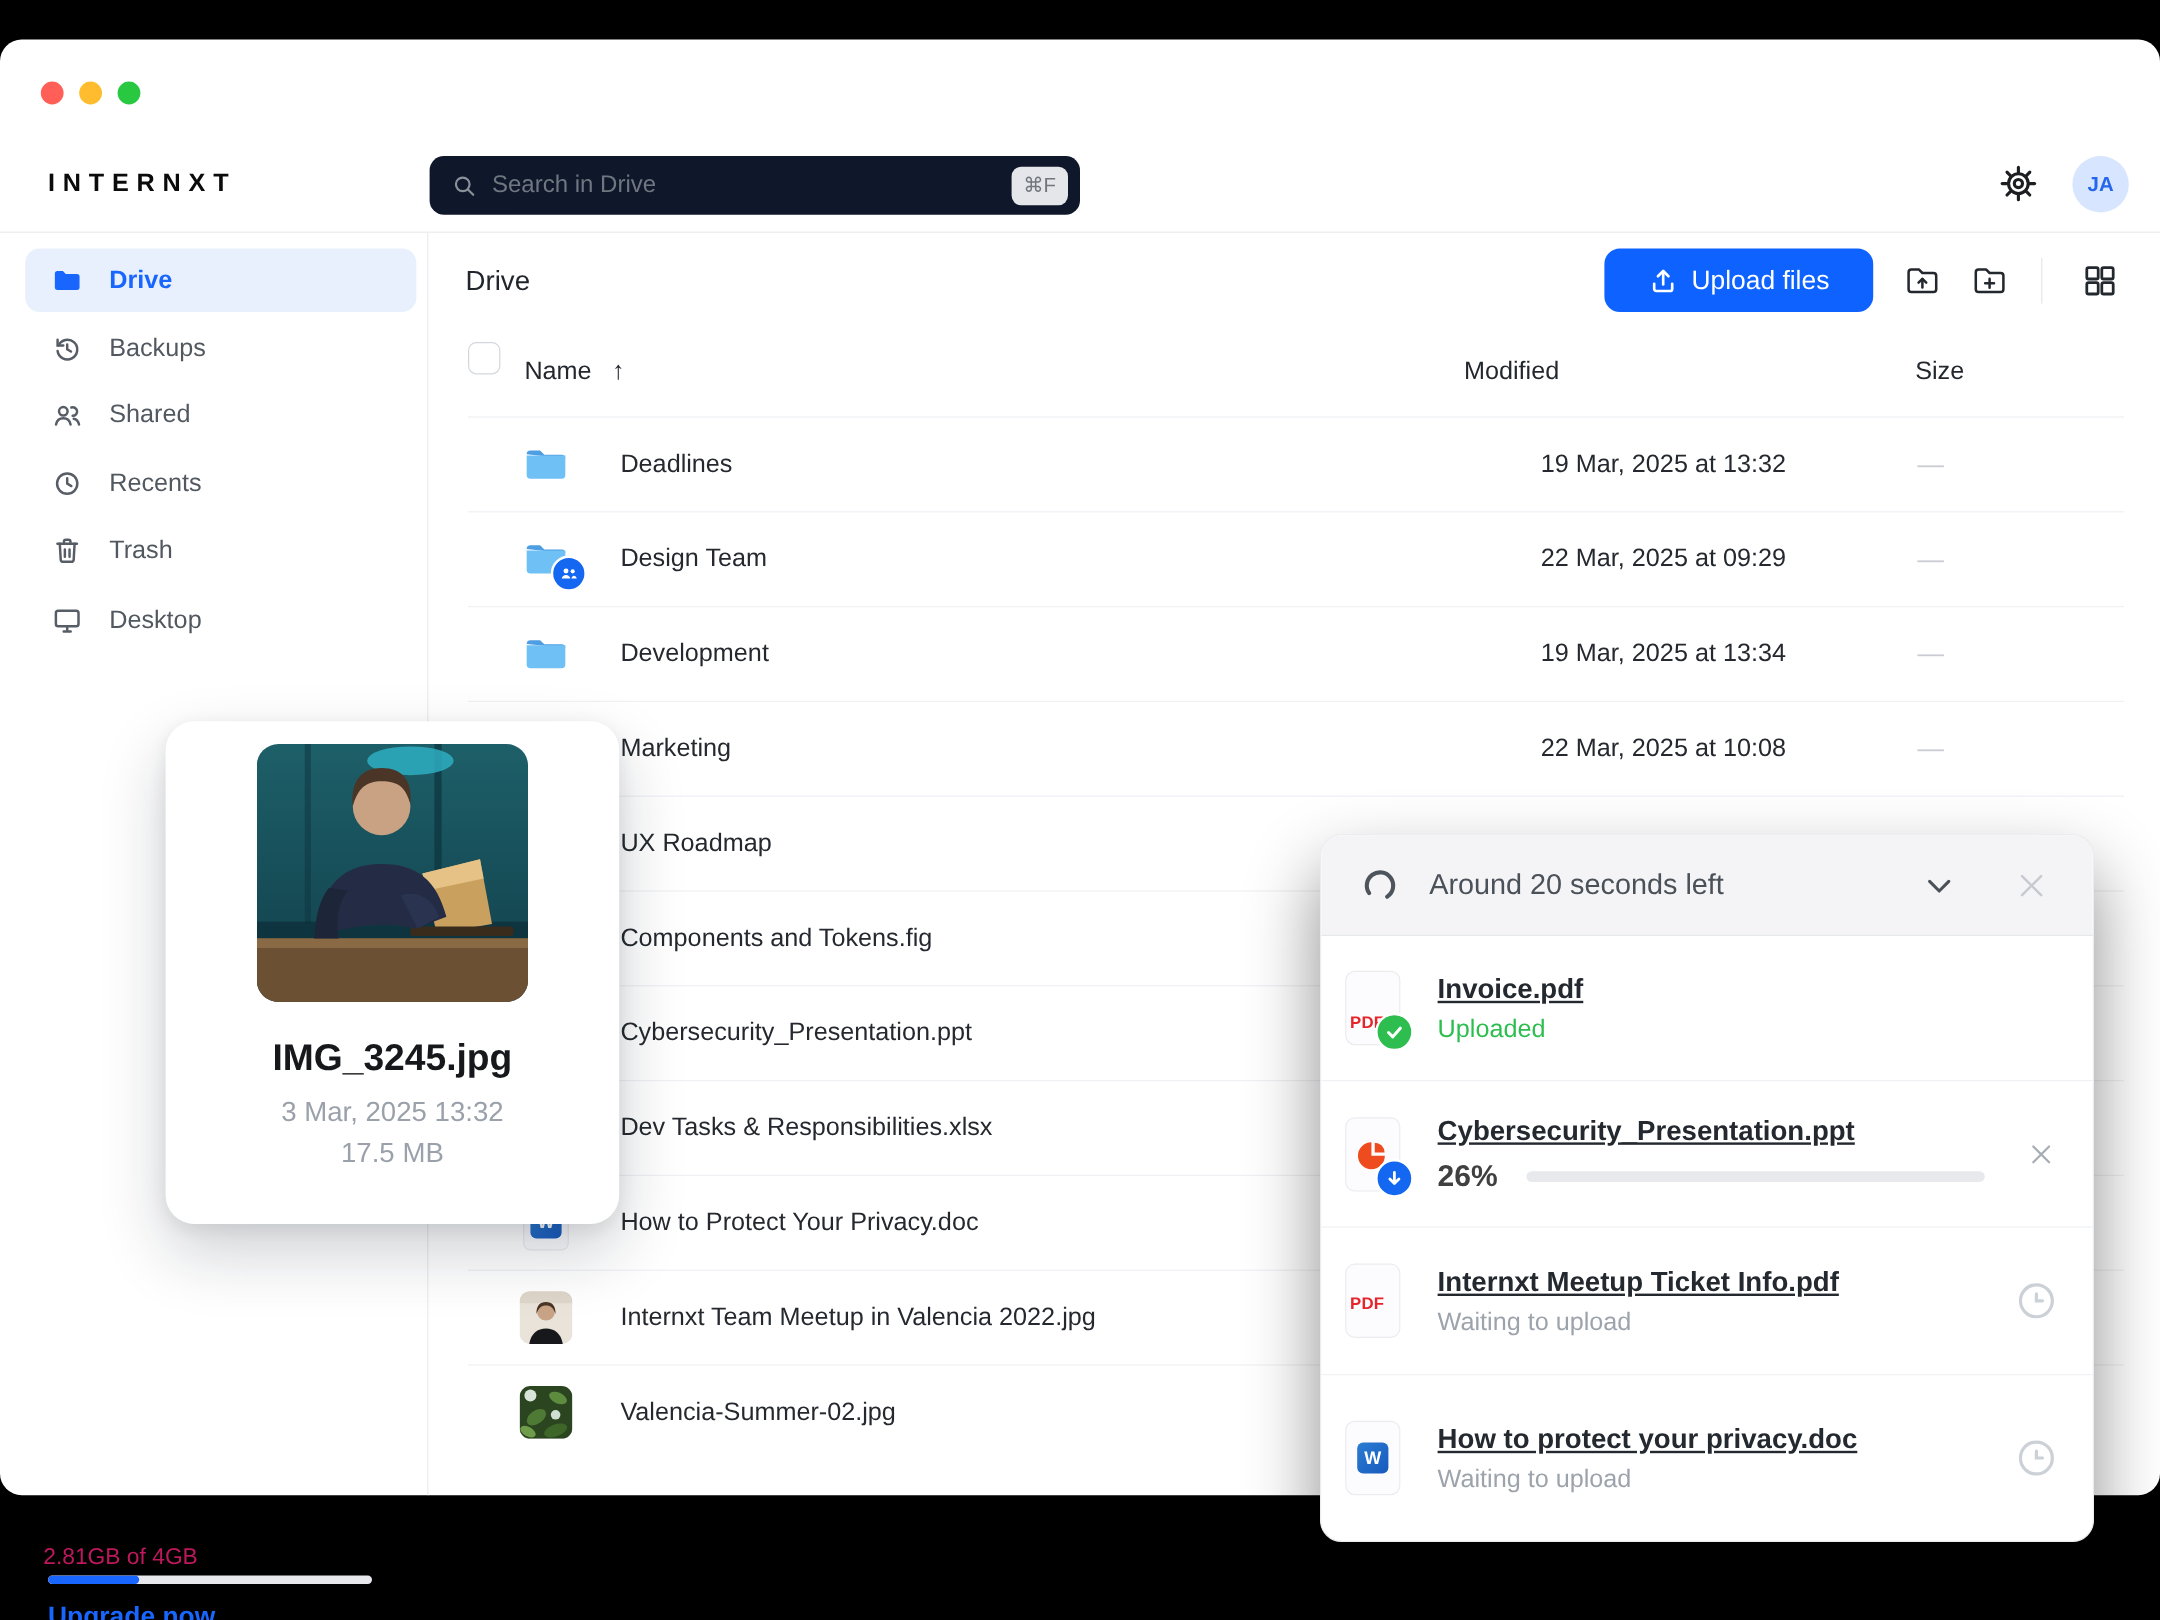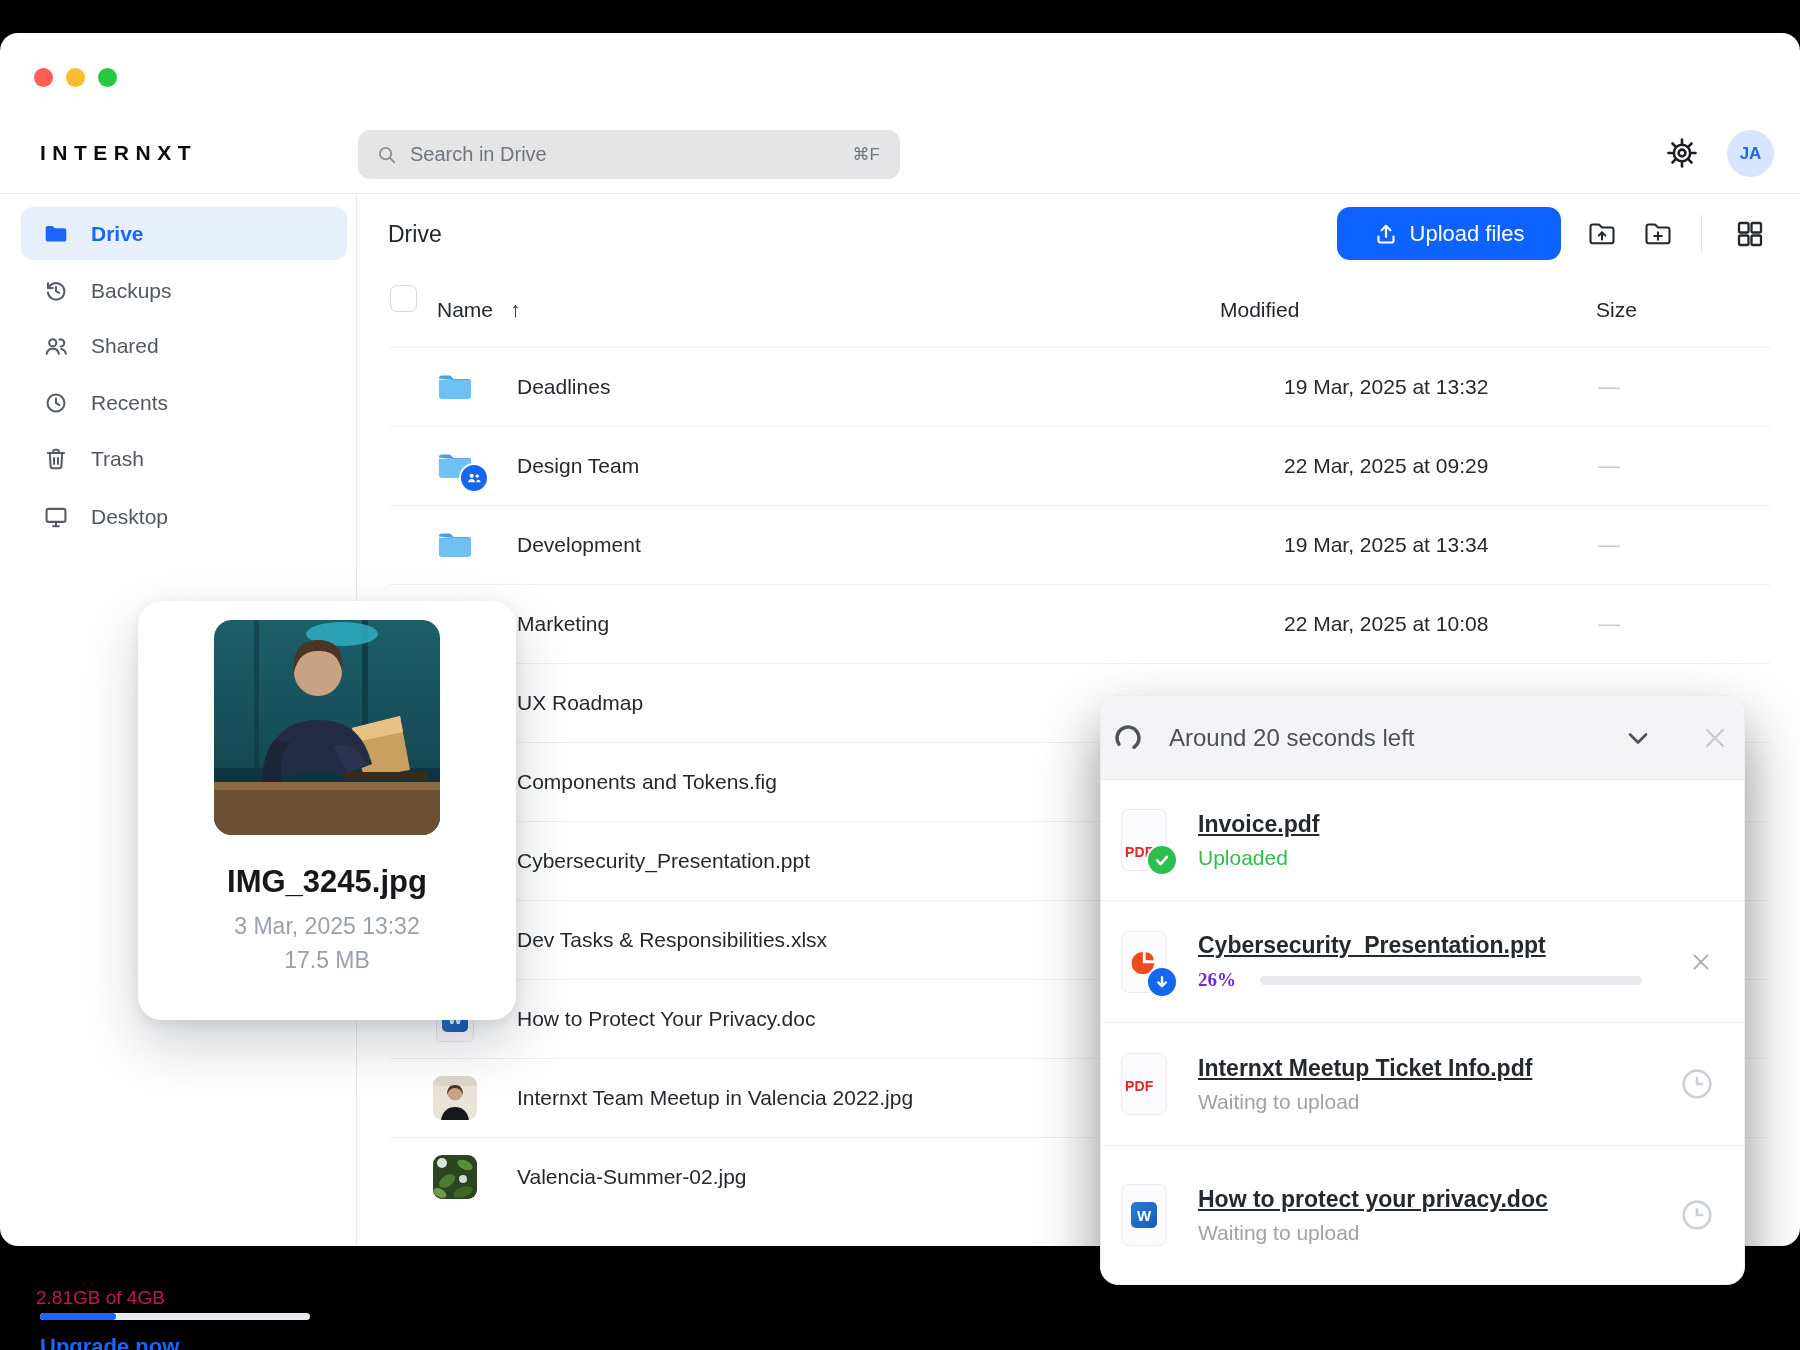--- a/index.html
+++ b/index.html
@@ -14,21 +14,21 @@
   
   .lights { position:absolute; left:34px; top:35px; display:flex; gap:13px; }
   .light { width:19px; height:19px; border-radius:50%; }
 
   
   .logo { position:absolute; left:40px; top:108px; font-size:21px; font-weight:700;
           letter-spacing:6.5px; color:#0b0b0c; }
 
   
   .search { position:absolute; left:358px; top:97px; width:542px; height:49px;
-            background:#e5e5e5; border-radius:12px; display:flex; align-items:center;
+            background:#0f172a; border-radius:12px; display:flex; align-items:center;
             padding:0 10px 0 18px; }
   .search-ph { color:#6f7680; font-size:20px; margin-left:12px; flex:1; }
   .kbd { background:#e5e6ea; color:#71767e; border-radius:8px; font-size:17px;
          padding:6px 10px; }
 
   
   .gear { position:absolute; left:1664px; top:102px; width:36px; height:36px; }
   .avatar { position:absolute; left:1727px; top:97px; width:47px; height:47px;
             border-radius:50%; background:#d7e5fe; color:#2566eb; font-weight:700;
             font-size:17px; display:flex; align-items:center; justify-content:center; }
@@ -103,42 +103,42 @@
             margin:19px auto 0; }
   .pc-name { margin-top:29px; font-size:31px; font-weight:600; color:#16181c; }
   .pc-date { margin-top:13px; font-size:23px; color:#9aa1ab; }
   .pc-size { margin-top:7px; font-size:23px; color:#9aa1ab; }
 
   
   .upload-panel { position:absolute; left:1100px; top:662px; width:645px; height:590px;
                   background:#fff; border-radius:18px; border:1px solid #eaecef;
                   box-shadow:0 30px 60px rgba(0,0,0,.45); overflow:hidden; }
   .up-header { height:84px; background:#f4f4f7; border-bottom:1px solid #e7e8ec;
-               display:flex; align-items:center; padding:0 12px; gap:26px; }
+               display:flex; align-items:center; padding:0 34px; gap:26px; }
   .up-title { font-size:24px; font-weight:500; color:#4a5158; flex:1; }
   .up-row { position:relative; display:flex; align-items:center; padding:0 28px 0 20px; }
   .up-row + .up-row { border-top:1px solid #eff1f4; }
   .r1 { height:120px; } .r2 { height:122px; } .r3 { height:123px; } .r4 { height:139px; }
   .file-tile { position:relative; width:46px; height:62px; background:#fcfcfe;
                border:1px solid #ececf0; border-radius:8px; flex:0 0 auto;
                display:flex; align-items:center; justify-content:center; }
   .pdf-label { position:absolute; left:3px; bottom:10px; color:#e5252a; font-weight:700;
                font-size:14px; letter-spacing:.2px; }
   .tile-badge { position:absolute; right:-12px; bottom:-6px; width:32px; height:32px;
                 border-radius:50%; border:2.5px solid #fff; display:flex;
                 align-items:center; justify-content:center; }
   .tb-green { background:#2dbe4f; }
   .tb-blue  { background:#1467f0; }
   .up-meta { margin-left:31px; flex:1; min-width:0; }
   .up-name { font-size:23px; font-weight:600; color:#24292f; white-space:nowrap;text-decoration:underline; }
   .up-status { margin-top:8px; font-size:21px; }
   .st-green { color:#2dbe4f; }
   .st-gray { color:#9ca3ab; }
   .prog-line { margin-top:10px; display:flex; align-items:center; gap:24px; }
-  .prog-pct { font-size:19px; font-weight:600; color:#6d28d9;font-family:Liberation Serif, serif; }
+  .prog-pct { font-size:25px; font-weight:600; color:#404040; }
   .prog-track { width:382px; height:9px; border-radius:5px; background:#e7e9ed; overflow:hidden; }
   .prog-fill { width:30%; height:100%; border-radius:5px; background:#0e62ff; }
   .right-ctl { margin-left:auto; flex:0 0 auto; }
 
   .wordbox { width:26px; height:26px; border-radius:5px;
              background:linear-gradient(135deg,#2b7cd3,#185abd); color:#fff;
              font-size:15px; font-weight:700; display:flex; align-items:center;
              justify-content:center; }
 </style>
 </head>

